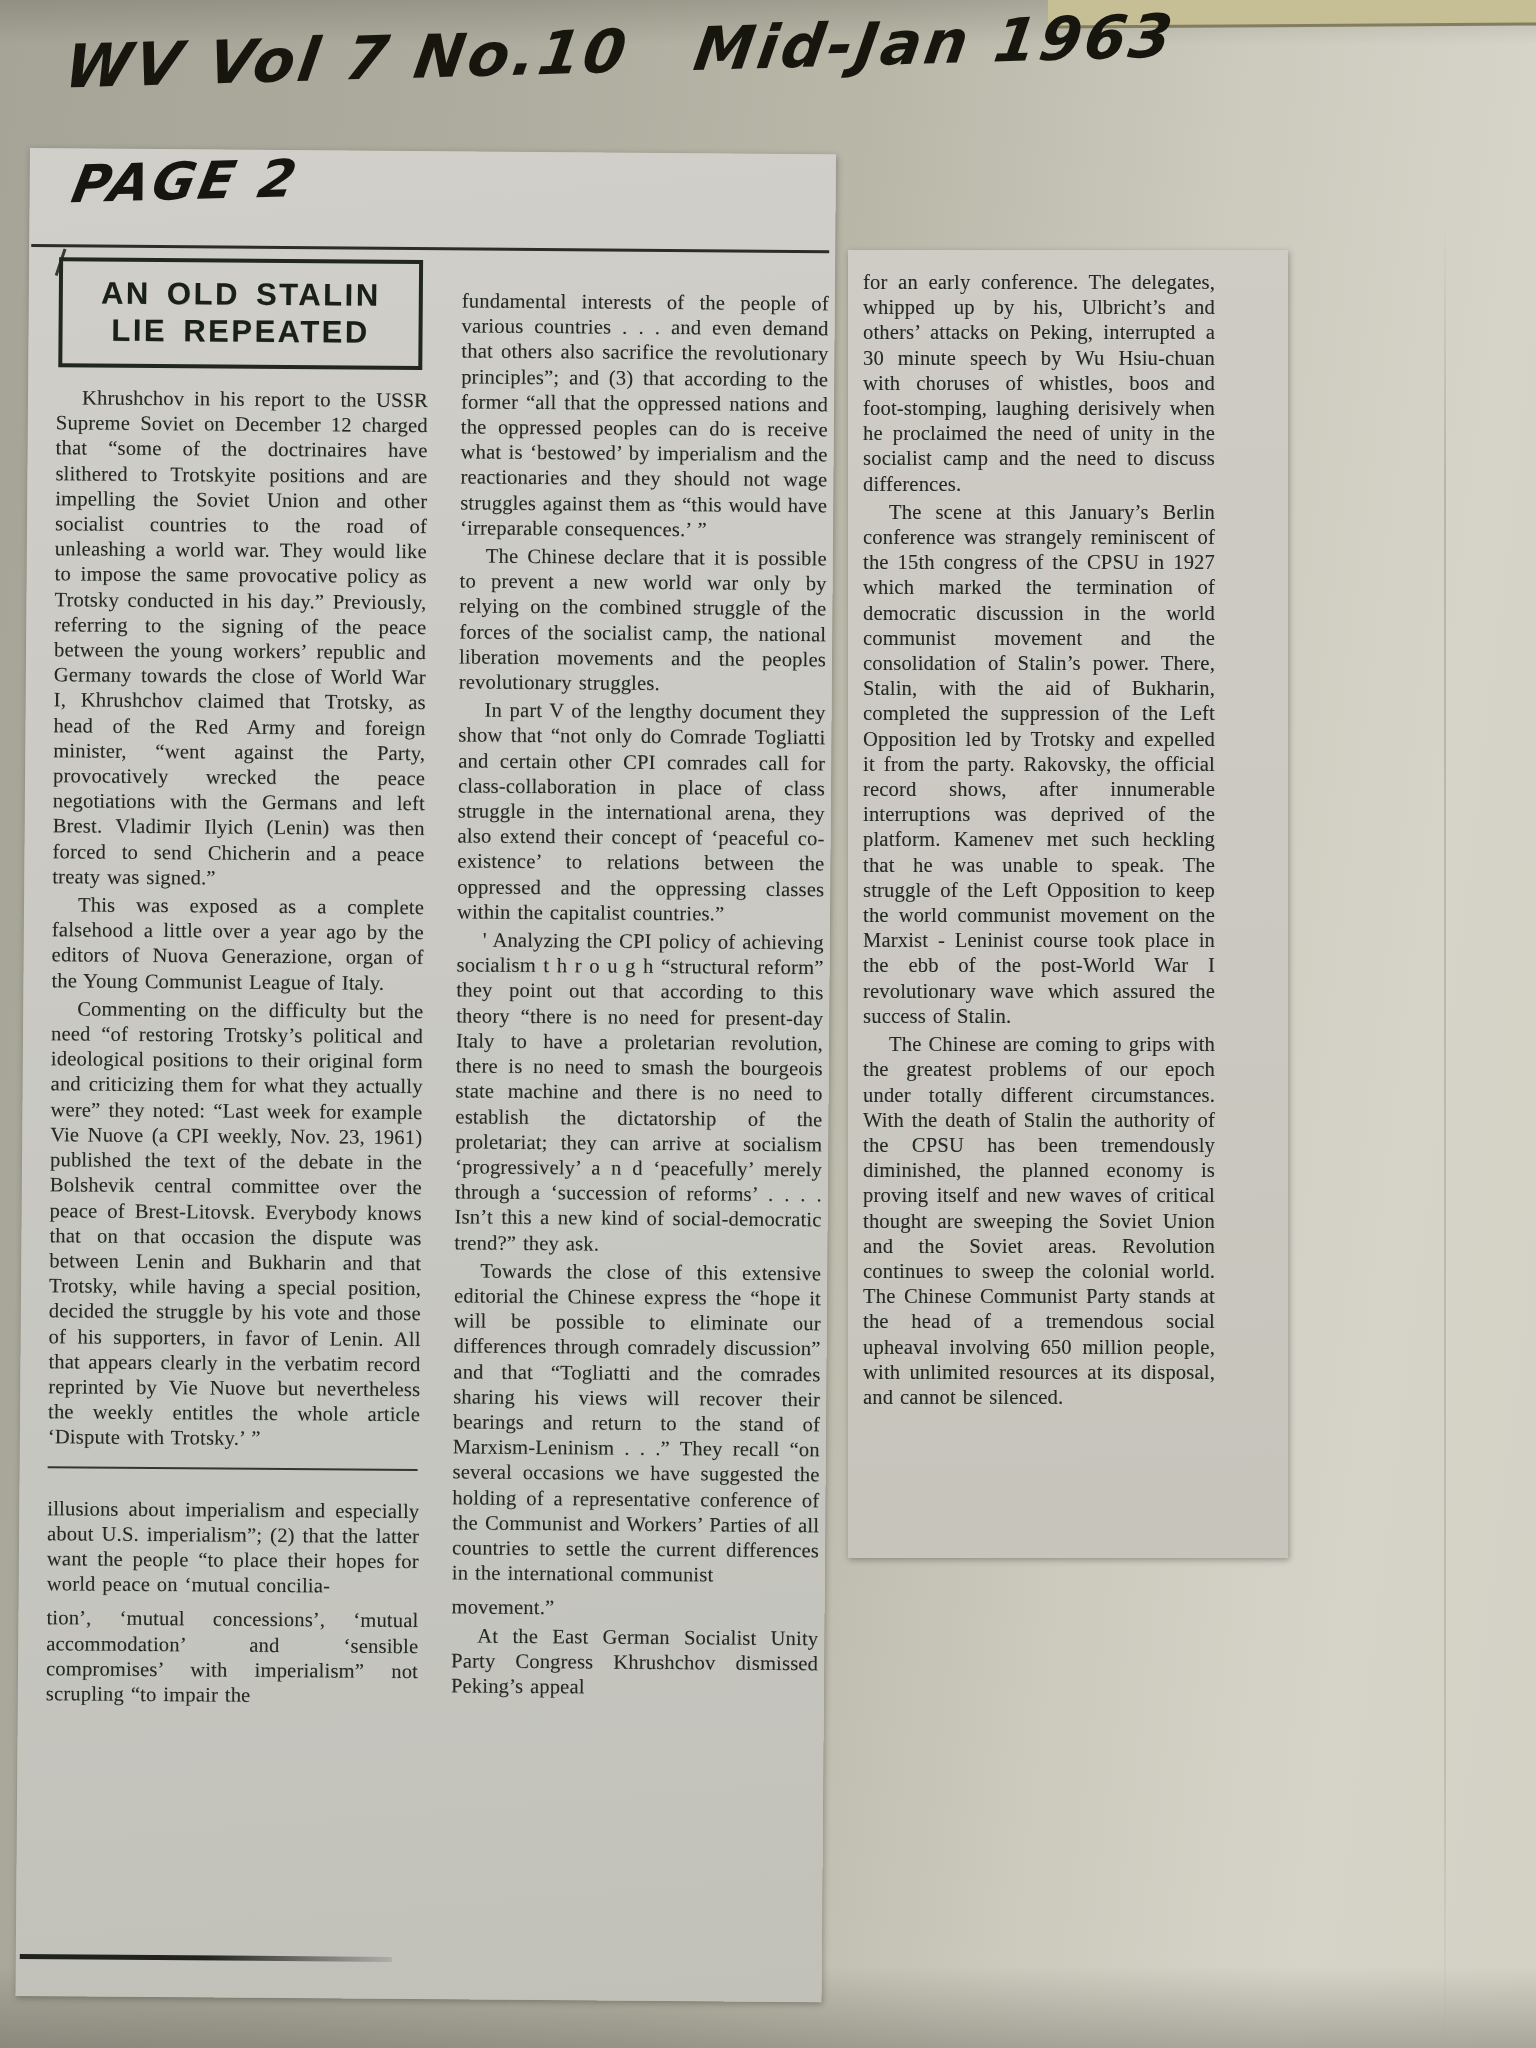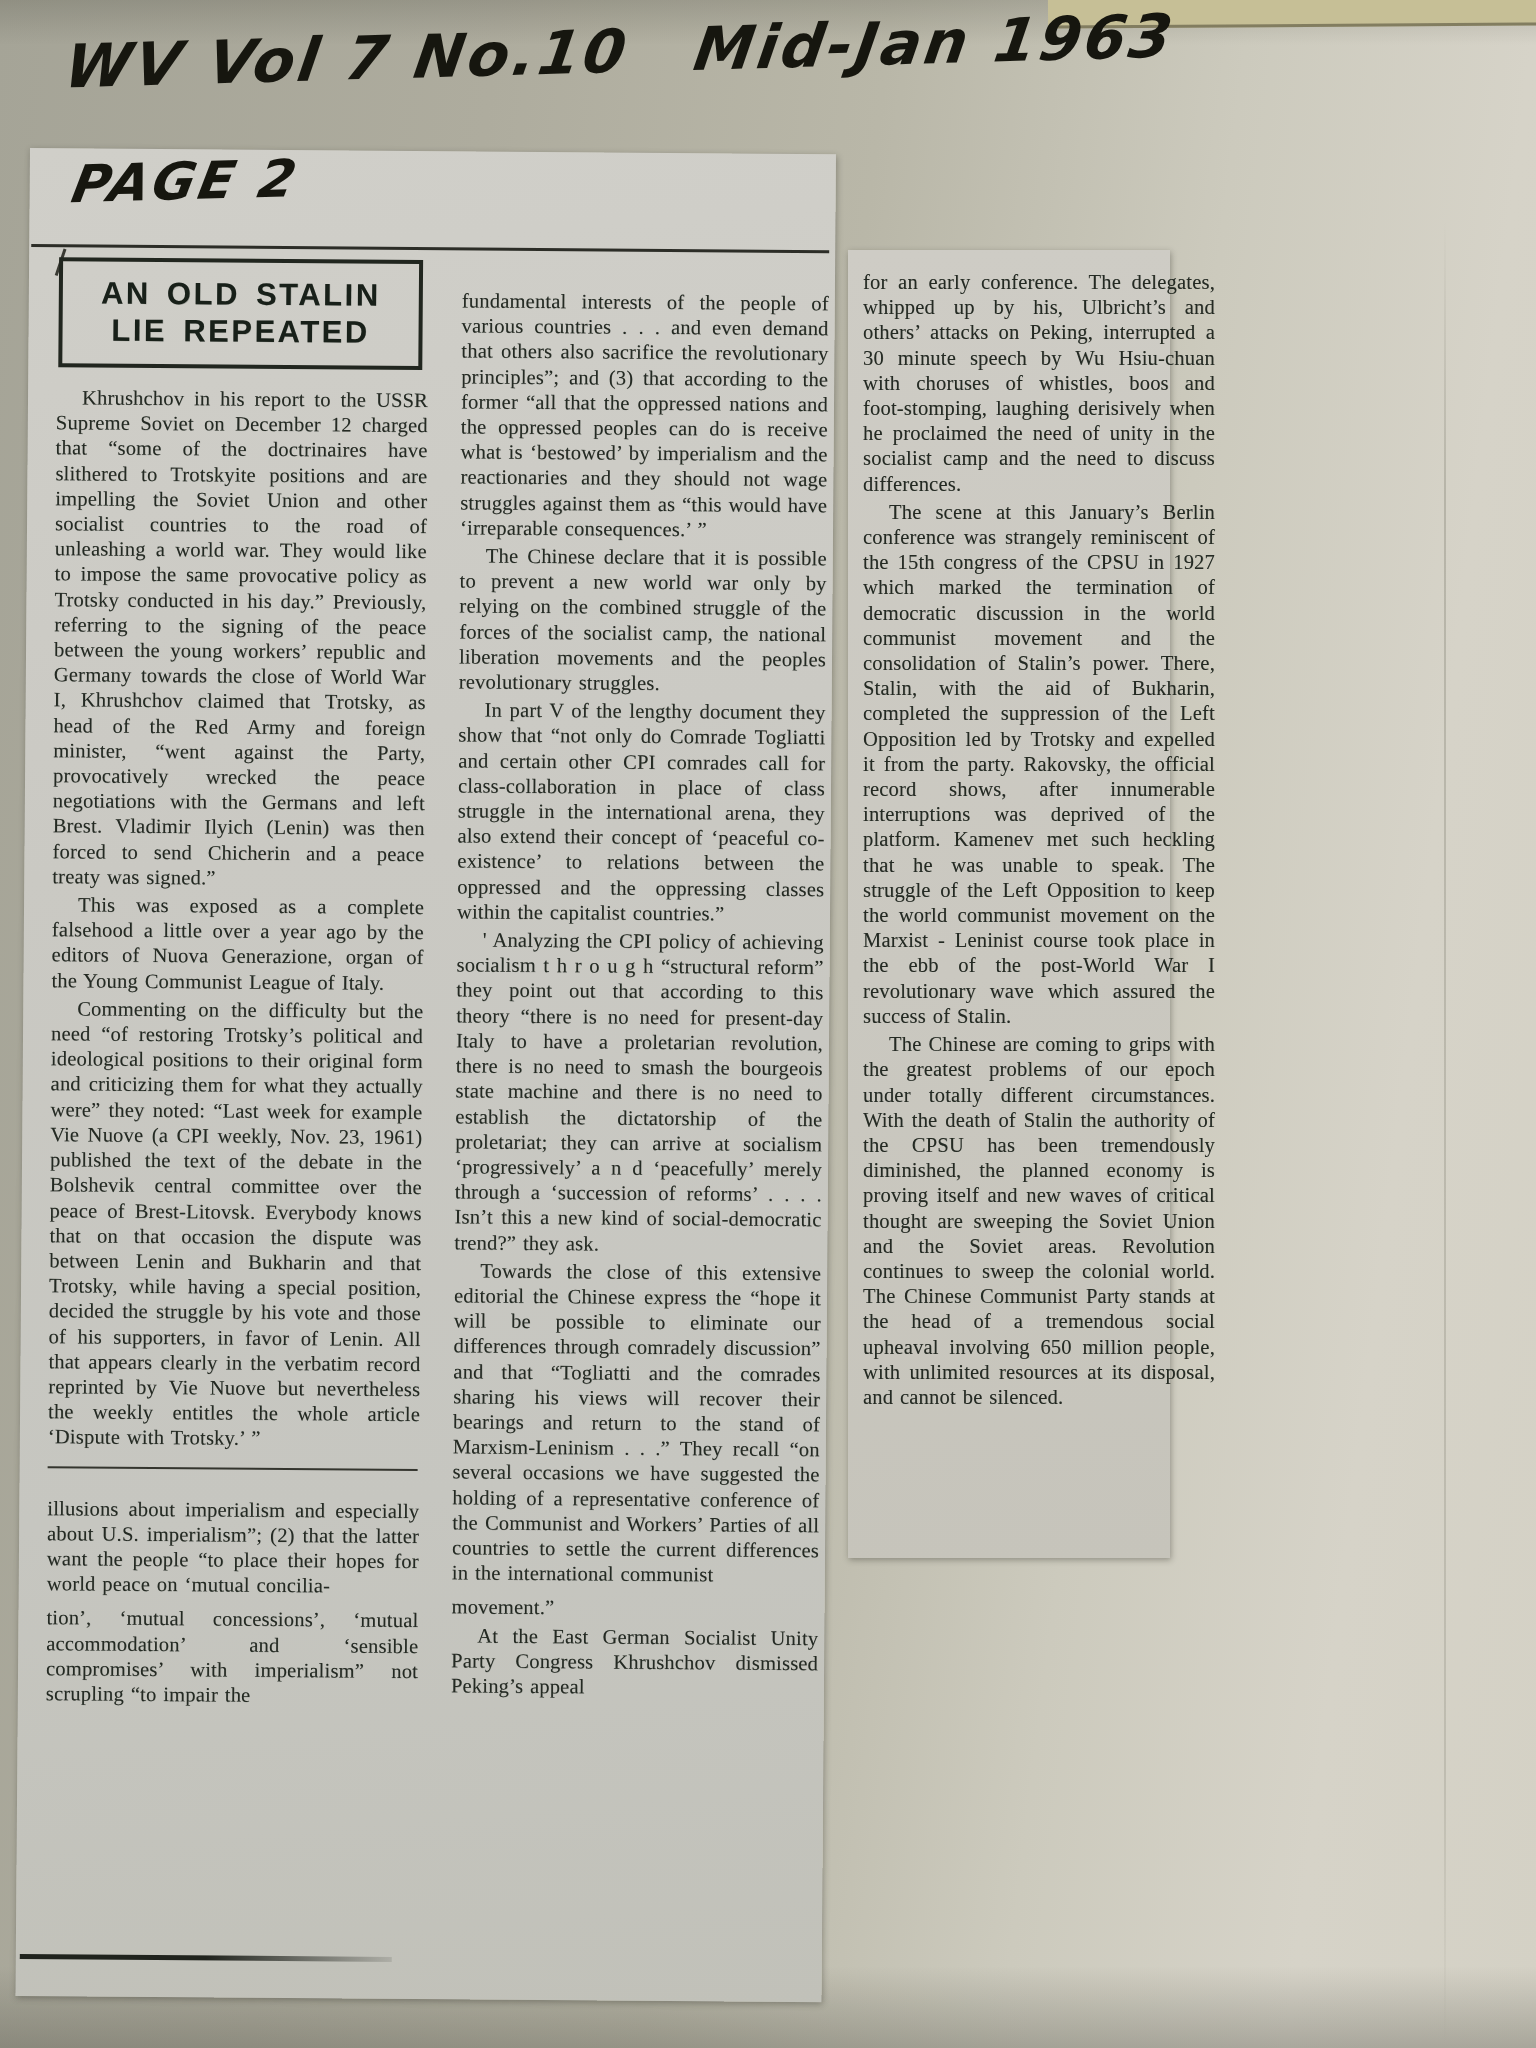--- a/index.html
+++ b/index.html
@@ -17,21 +17,21 @@
     background:linear-gradient(180deg, rgba(90,90,75,.0), rgba(90,90,75,.25) 15%, rgba(90,90,75,.18) 85%, rgba(90,90,75,0));}
   
   .hw{font-family:"DejaVu Sans", sans-serif;font-style:italic;font-weight:bold;color:#16160f;
     transform:skewX(-10deg) rotate(-1.6deg);letter-spacing:3px;white-space:nowrap;}
   .hw-top{position:absolute;left:68px;top:16px;font-size:60px;display:flex;gap:66px;}
   .hw-page{position:absolute;left:44px;top:2px;font-size:52px;transform:skewX(-12deg) rotate(-2deg);}
   
   .clipping{position:absolute;box-shadow:1px 2px 6px rgba(35,35,25,.35);}
   .clip-a{left:30px;top:148px;width:806px;height:1848px;transform:rotate(.45deg);transform-origin:top left;
     background:linear-gradient(175deg,#d0cfc9 0%,#cac9c3 38%,#c6c6c0 72%,#c1c1b9 100%);}
-  .clip-b{left:848px;top:250px;width:322px;height:1308px;
+  .clip-b{left:848px;top:250px;width:440px;height:1308px;
     background:linear-gradient(178deg,#ceccc5 0%,#cac8c0 55%,#c6c4bb 100%);}
   .top-rule{position:absolute;left:2px;top:96px;width:798px;height:3px;background:#2c2d27;}
   .pen-tick{position:absolute;left:30px;top:100px;width:3px;height:28px;background:#3a3a33;transform:rotate(18deg);}
   .col{position:absolute;color:#242a23;font-size:20.5px;line-height:25.2px;
     letter-spacing:.2px;word-spacing:1.5px;text-shadow:.3px .3px 0 rgba(40,45,40,.3);}
   .col1{left:28px;top:105px;width:372px;}
   .col2{left:433px;top:137px;width:367px;}
   .col3{left:15px;top:20px;width:352px;}
   .headline-box{border:4px solid #21261f;margin:4px 6px 18px 2px;padding:13px 4px 15px;text-align:center;}
   .headline{font-family:"Liberation Sans", sans-serif;font-weight:bold;font-size:31px;line-height:37px;

